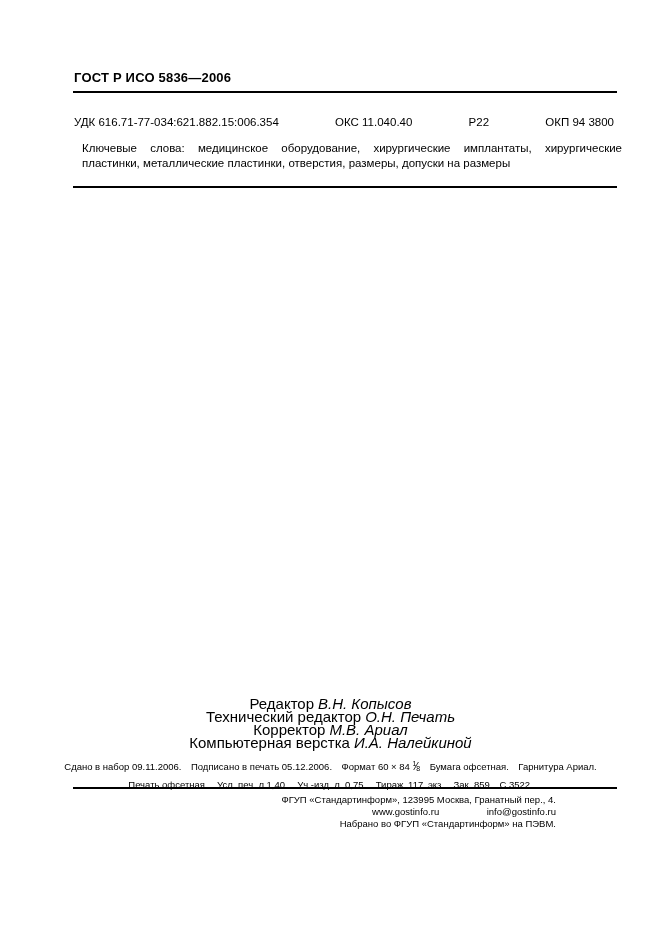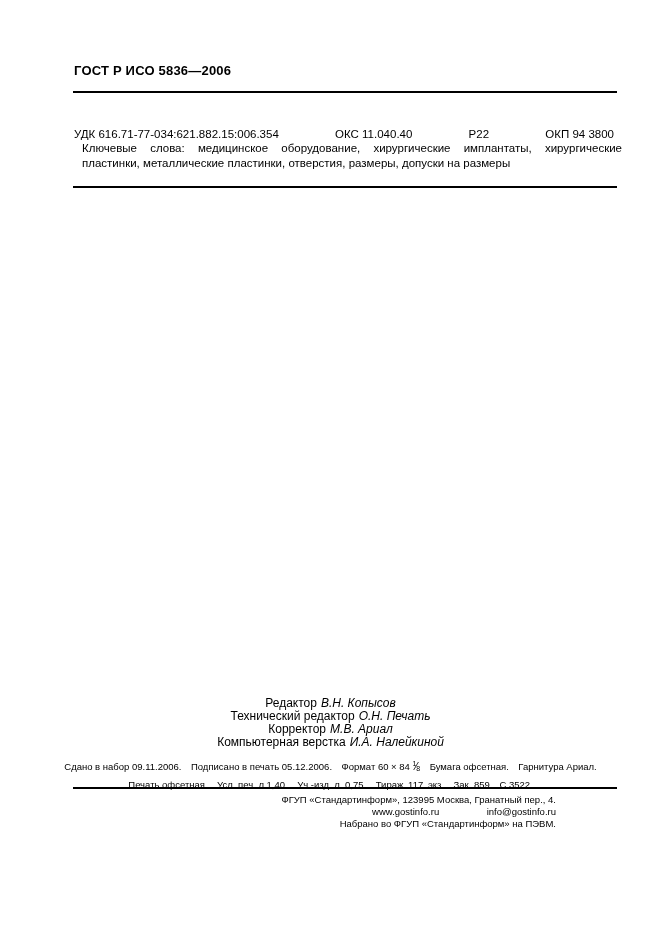--- a/index.html
+++ b/index.html
@@ -18,30 +18,30 @@
   }
   .rule {
     position: absolute;
     left: 73px;
     width: 544px;
     height: 1.5px;
     background: #000000;
   }
   .doc-header {
     position: absolute;
-    top: 63px;
+    top: 70px;
     left: 74px;
     font-size: 13px;
     font-weight: bold;
     letter-spacing: 0.2px;
   }
   .rule-top { top: 91px; }
   .udk-row {
     position: absolute;
-    top: 128px;
+    top: 116px;
     left: 74px;
     width: 540px;
     display: flex;
     justify-content: space-between;
     align-items: flex-end;
     font-size: 11.5px;
   }
   .keywords {
     position: absolute;
     top: 141px;
@@ -51,21 +51,21 @@
     line-height: 14.5px;
     text-align: justify;
   }
   .rule-mid { top: 186px; }
   .staff {
     position: absolute;
     top: 697px;
     left: 0;
     width: 661px;
     text-align: center;
-    font-size: 12px;
+    font-size: 15px;
     line-height: 13px;
   }
   .staff .name {
     font-style: italic;
     margin-left: 4px;
   }
   .print-info {
     position: absolute;
     top: 756px;
     left: 0;

